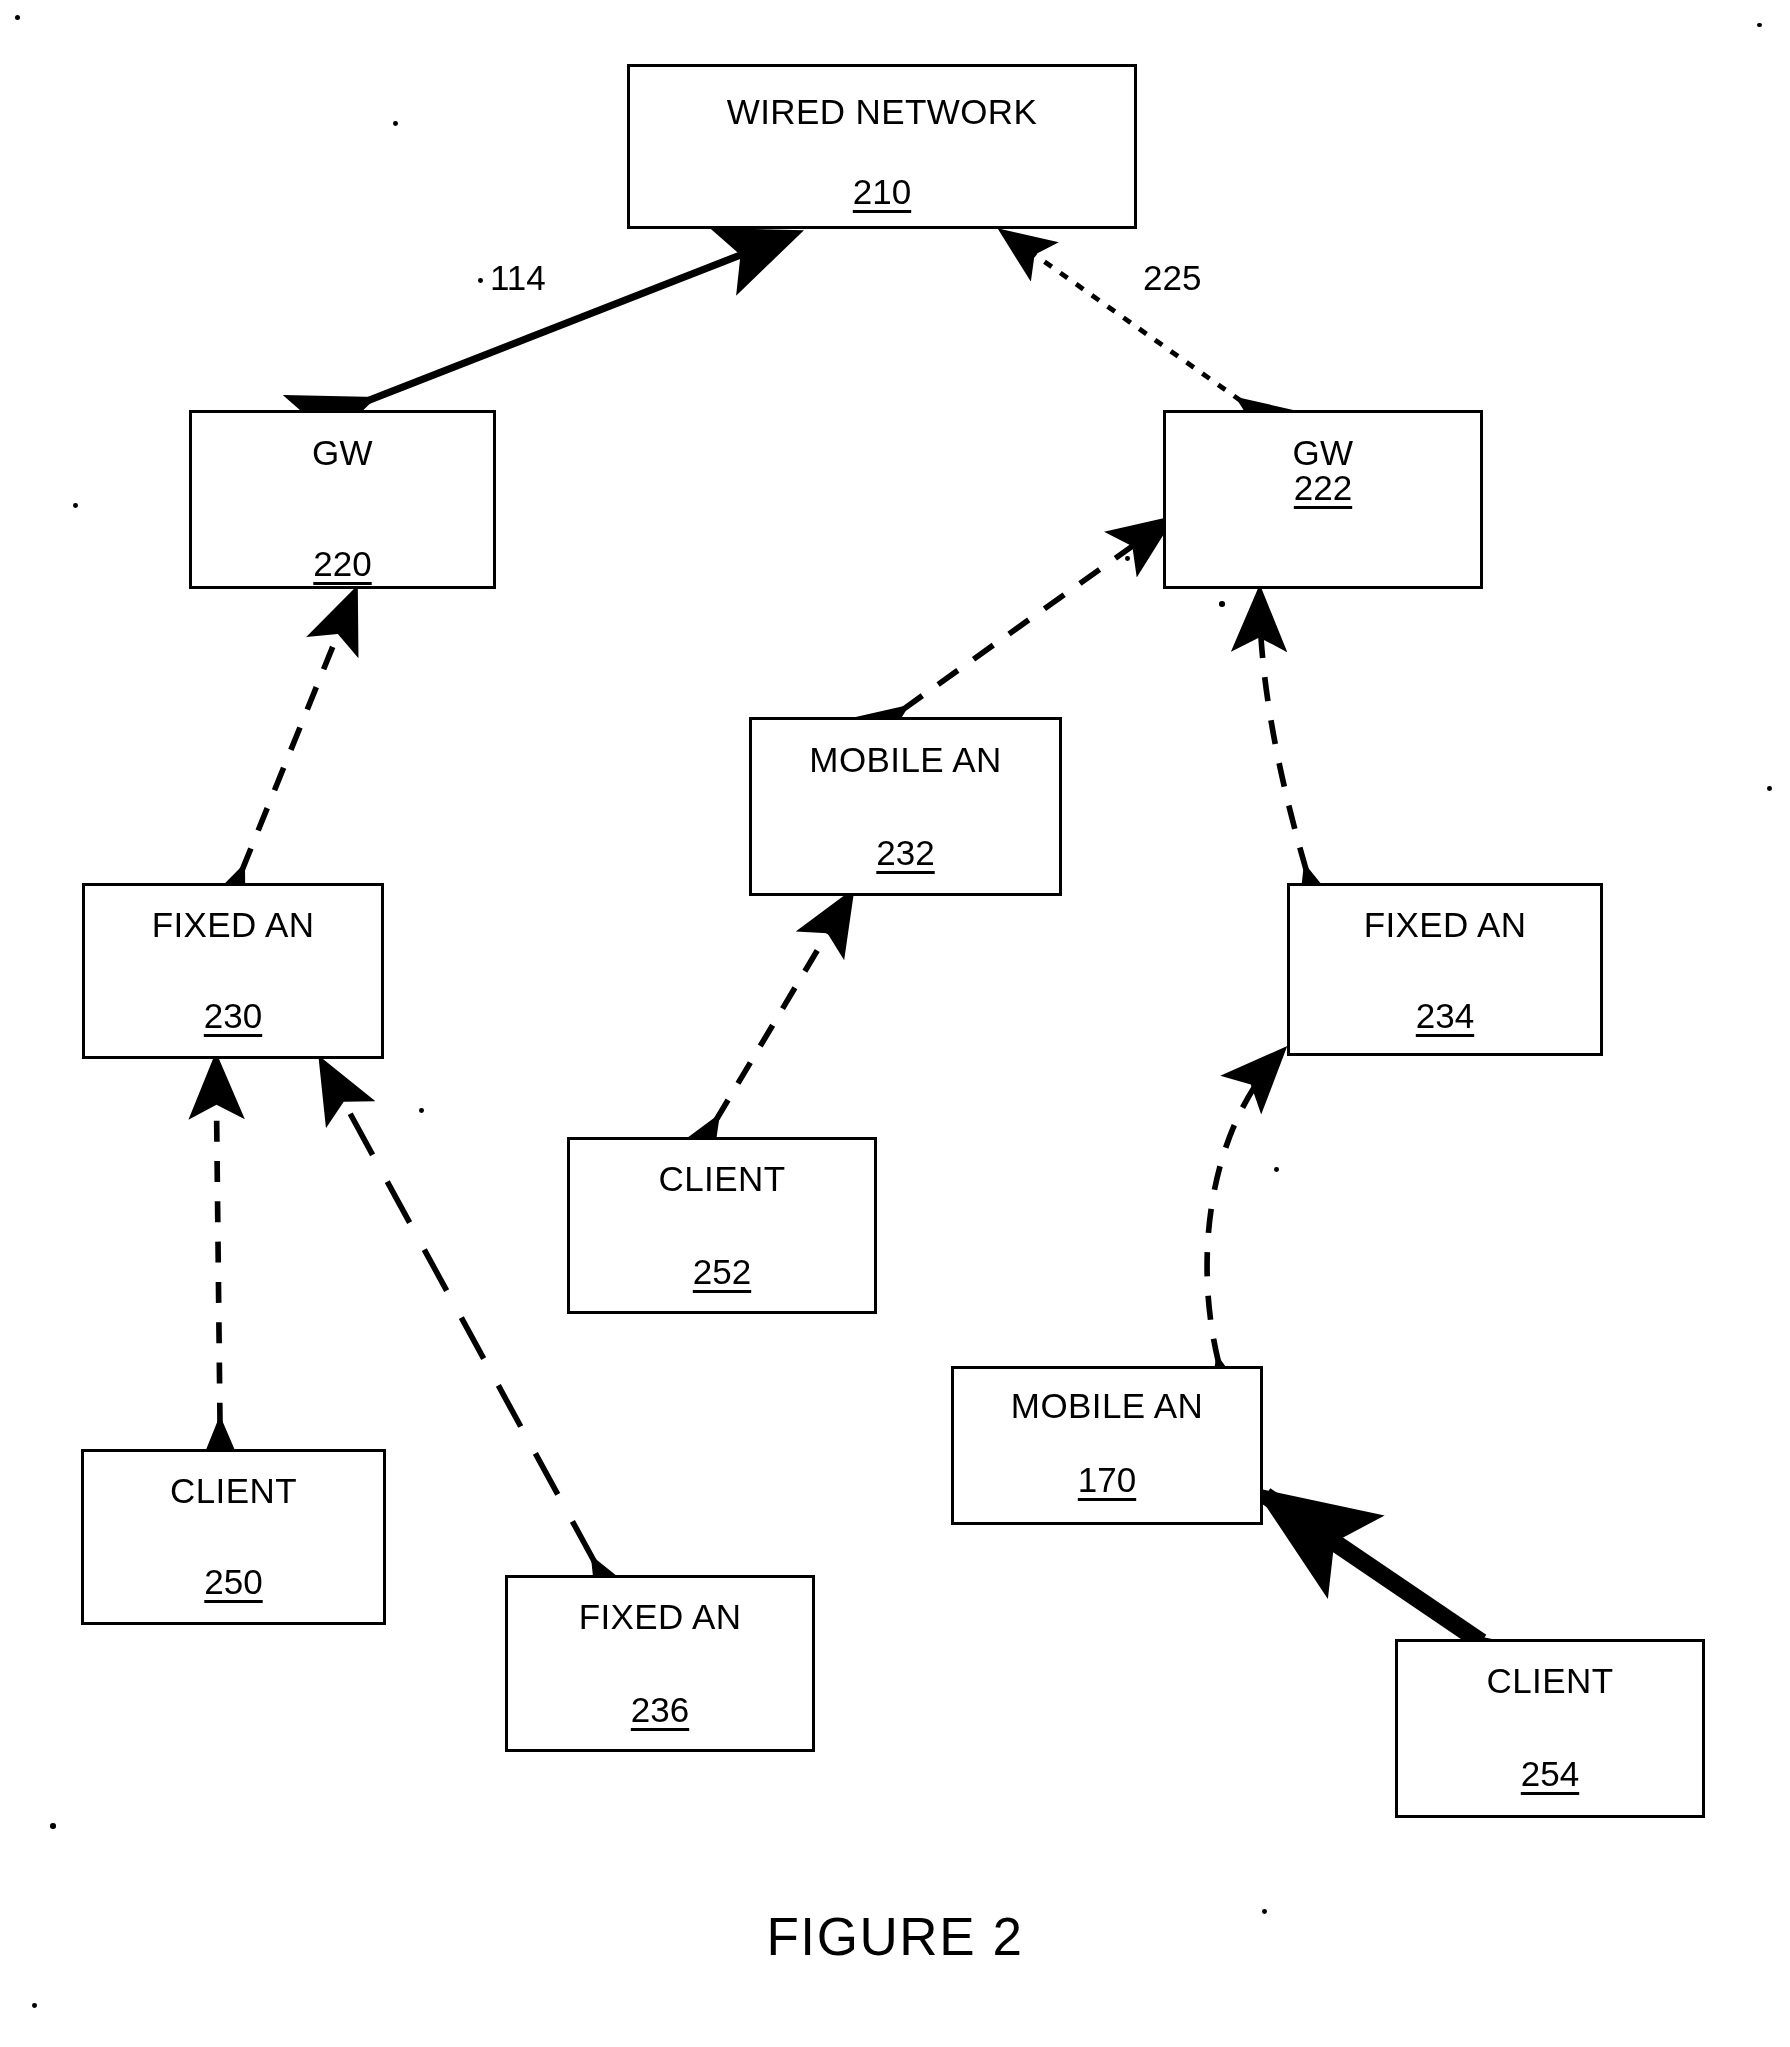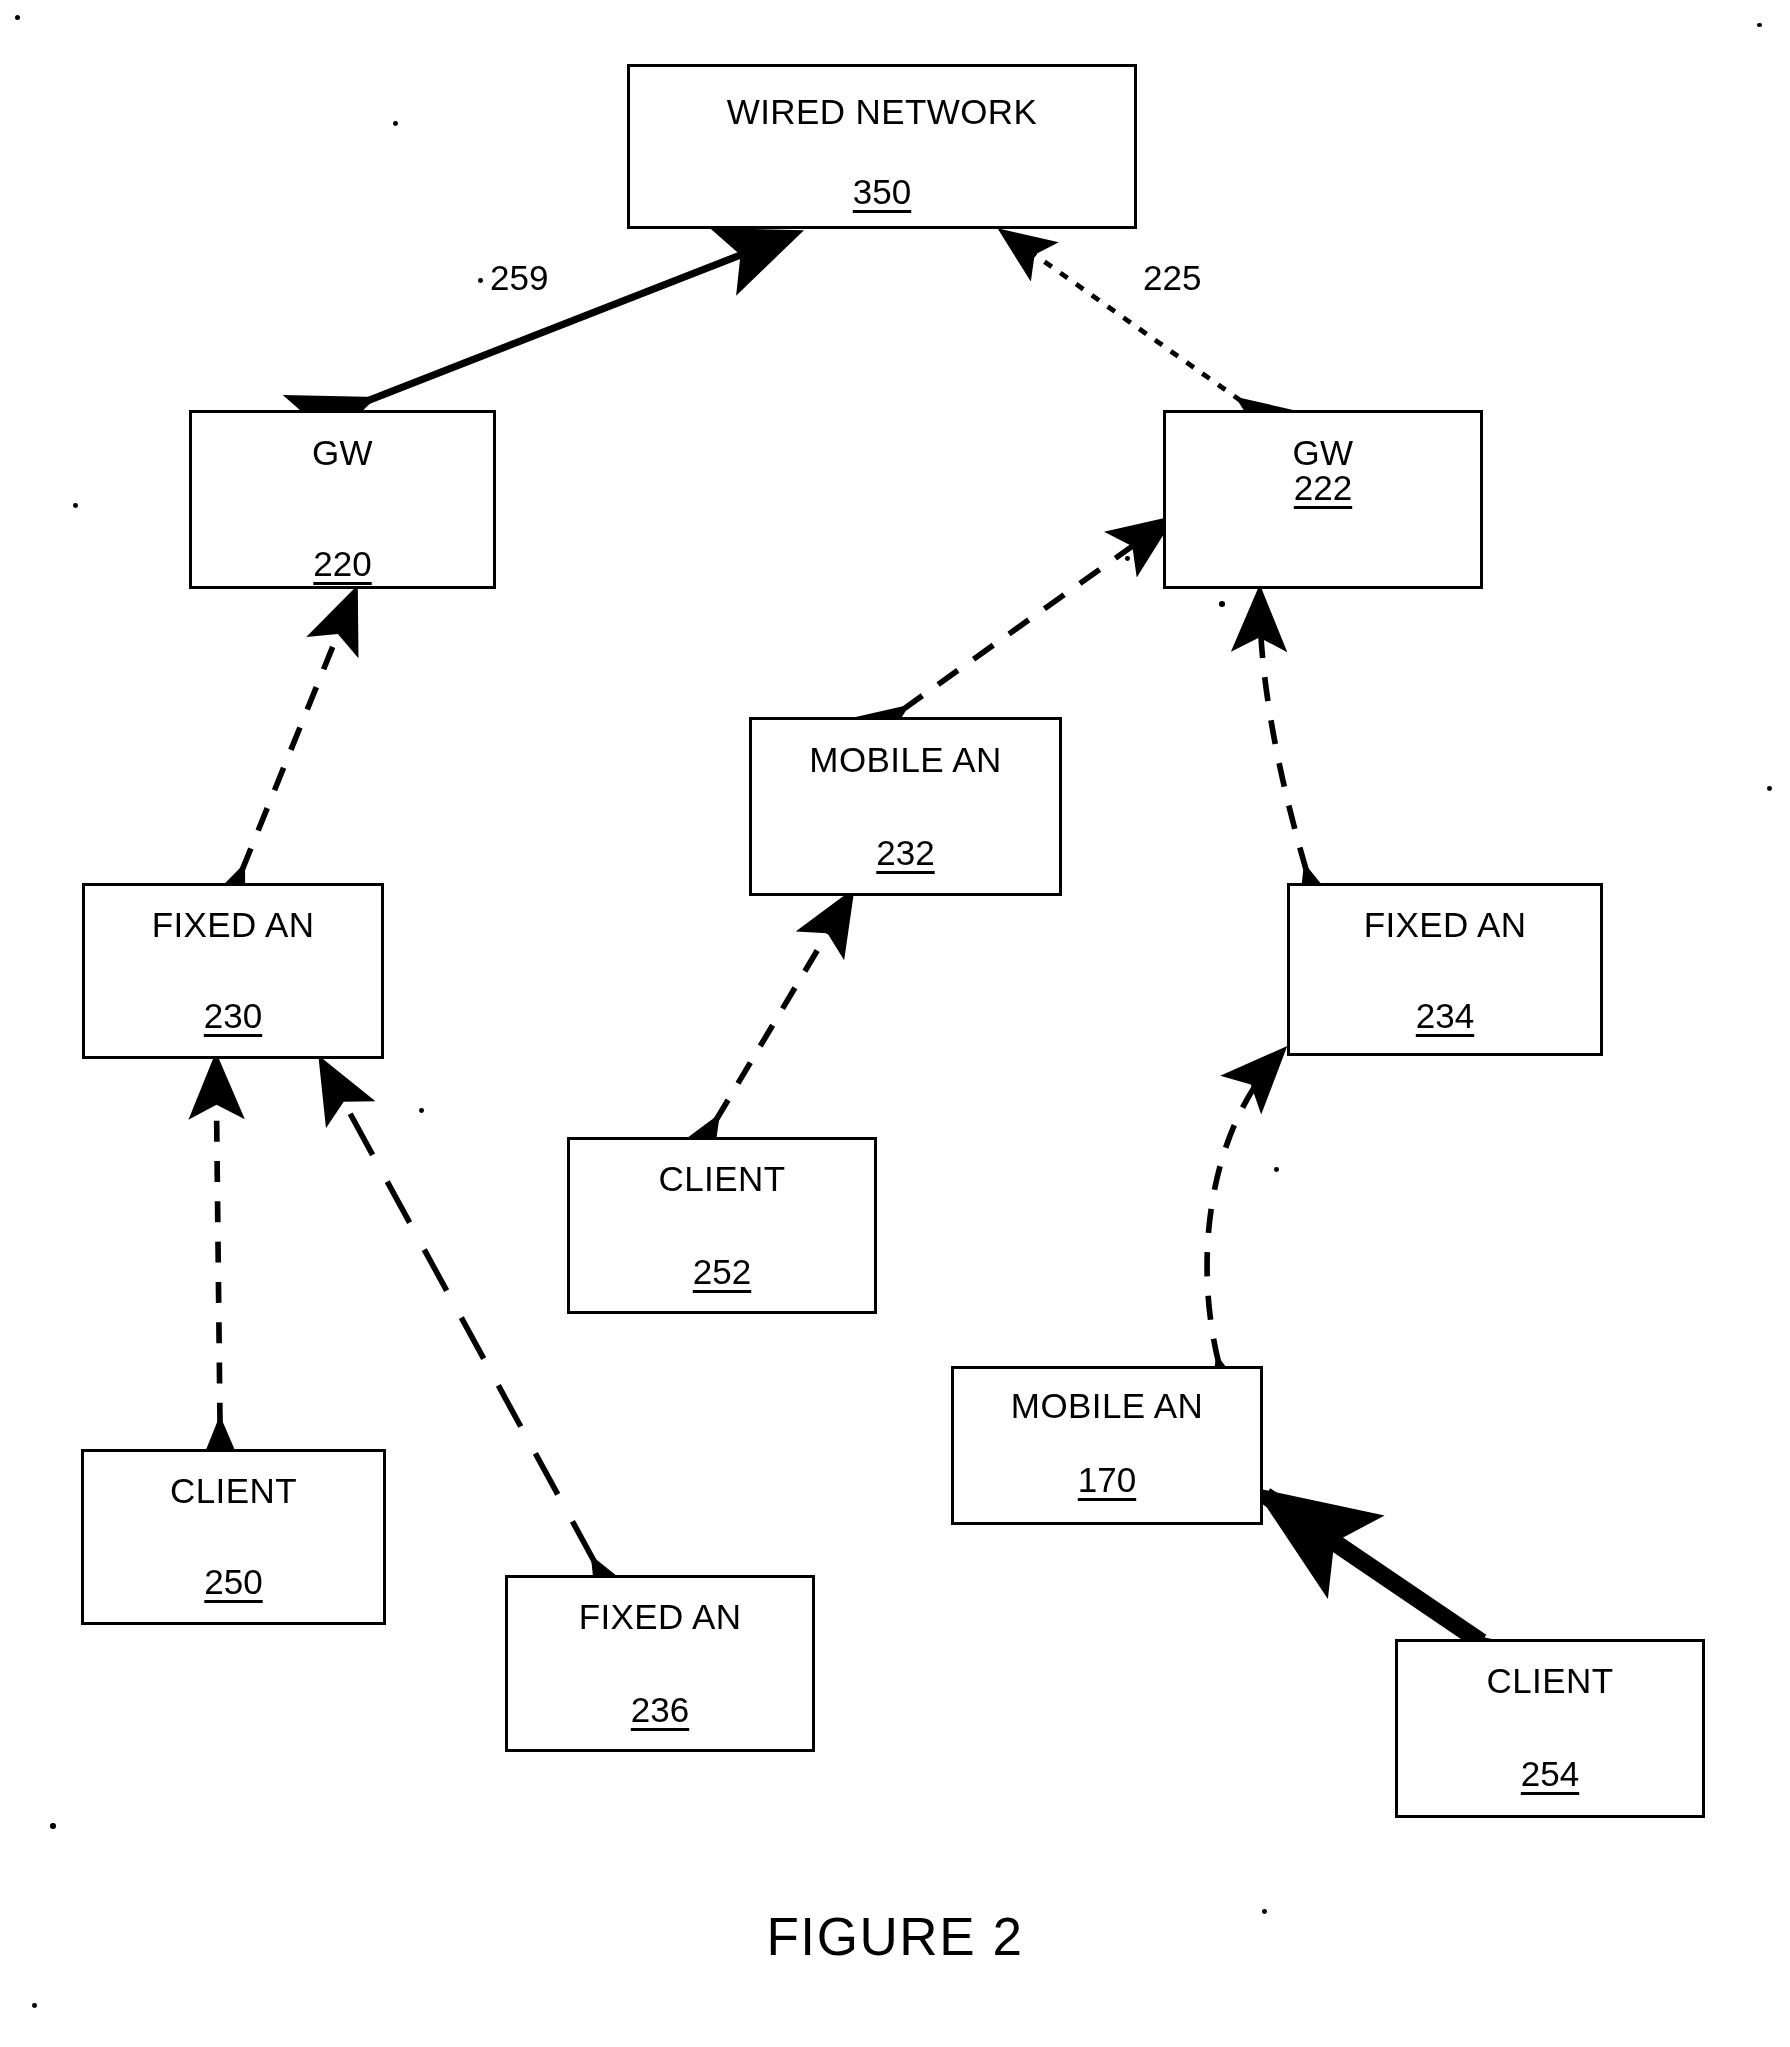--- a/index.html
+++ b/index.html
@@ -131,21 +131,21 @@
       <path d="M1512,1690 C1480,1560 1500,1400 1590,1305" fill="none" stroke="#000" stroke-width="7" stroke-dasharray="30 24" marker-start="url(#ah)" marker-end="url(#ah)"></path>
     </g>
 
     <g>
       <line x1="1838" y1="2037" x2="1570" y2="1855" stroke="#000" stroke-width="22" marker-start="url(#ah-thick)" marker-end="url(#ah-thick)"></line>
     </g>
   </svg>
 
   <div class="node" style="left:627px; top:64px; width:510px; height:165px; padding-top:27px;">
     <span class="title">WIRED NETWORK</span>
-    <span class="ref" style="margin-top:45px;">350</span>
+    <span class="ref" style="margin-top:45px;">210</span>
   </div>
 
   <div class="node" style="left:189px; top:410px; width:307px; height:179px; padding-top:22px;">
     <span class="title">GW</span>
     <span class="ref" style="margin-top:76px;">220</span>
   </div>
 
   <div class="node" style="left:1163px; top:410px; width:320px; height:179px; padding-top:22px;">
     <span class="title">GW</span>
     <span class="ref" style="">222</span>
@@ -184,21 +184,21 @@
   <div class="node" style="left:951px; top:1366px; width:312px; height:159px; padding-top:19.3px;">
     <span class="title">MOBILE AN</span>
     <span class="ref" style="margin-top:39px;">170</span>
   </div>
 
   <div class="node" style="left:1395px; top:1639px; width:310px; height:179px; padding-top:21px;">
     <span class="title">CLIENT</span>
     <span class="ref" style="margin-top:58px;">254</span>
   </div>
 
-  <div class="edge-label" style="left:490px; top:260px;">259</div>
+  <div class="edge-label" style="left:490px; top:260px;">114</div>
   <div class="edge-label" style="left:1143px; top:260px;">225</div>
 
   <div class="speck" style="left:14.5px;  top:14.5px;   width:5.6px; height:5.6px;"></div>
   <div class="speck" style="left:1757px;top:22.6px;   width:4.8px; height:4.8px;"></div>
   <div class="speck" style="left:393px; top:121px;  width:4.8px; height:4.8px;"></div>
   <div class="speck" style="left:478px; top:278px;  width:4.8px; height:4.8px;"></div>
   <div class="speck" style="left:903px;top:174px;  width:4.8px; height:4.8px;"></div>
   <div class="speck" style="left:73px;  top:503px;  width:4.8px; height:4.8px;"></div>
   <div class="speck" style="left:1125px;top:556px;  width:4.8px; height:4.8px;"></div>
   <div class="speck" style="left:1219px;top:601px;  width:5.6px; height:5.6px;"></div>

